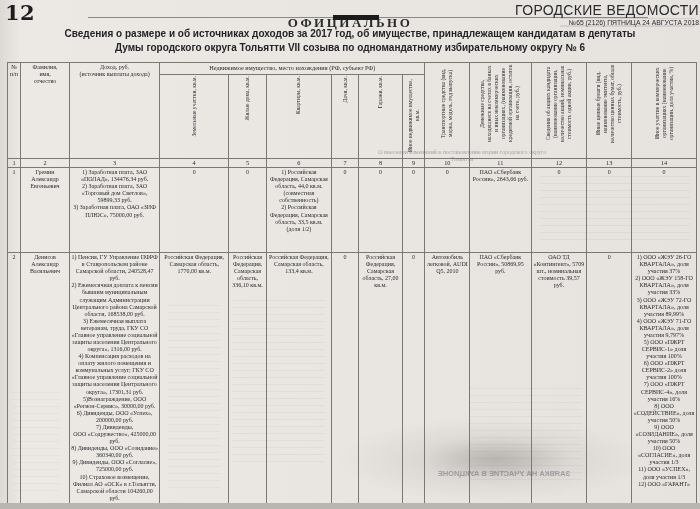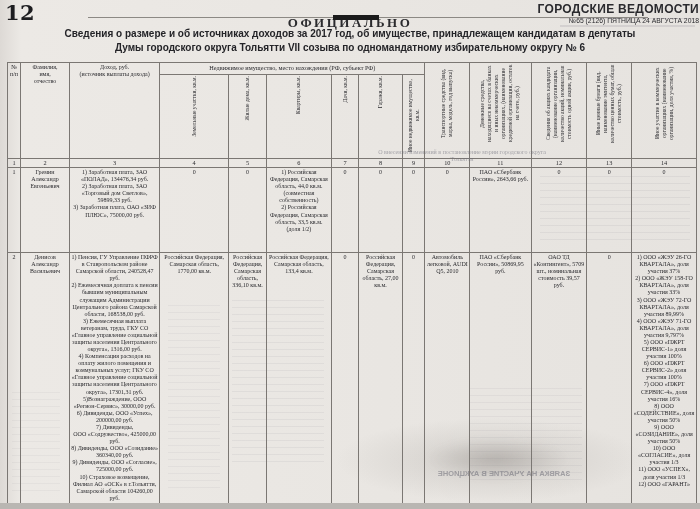--- a/index.html
+++ b/index.html
@@ -12,21 +12,21 @@
   }
   
   .pageno{position:absolute;left:5px;top:0px;font-family:"DejaVu Serif",serif;
     font-weight:bold;font-size:21px;letter-spacing:0.5px;color:#1d1d20;}
   .section-title{position:absolute;left:0;right:0;top:15px;text-align:center;
     font-size:13px;font-weight:bold;letter-spacing:2.5px;color:#2b2b2e;}
   .head-rule{position:absolute;left:88px;width:560px;top:17px;height:1px;background:#8c8984;}
   .head-bar{position:absolute;left:333px;top:15px;width:46px;height:5px;background:#1b1b1b;}
   .brand{position:absolute;right:0;top:2px;text-align:right;padding-right:1px;
     font-family:"Liberation Sans",sans-serif;color:#2a2a2e;}
-  .brand .nm{font-weight:bold;font-size:12px;letter-spacing:0.3px;}
+  .brand .nm{font-weight:normal;font-size:14px;letter-spacing:0.3px;}
   .brand .iss{font-size:6.8px;margin-top:1px;}
   
   .doc-title{position:absolute;left:30px;right:30px;top:27px;text-align:center;
     font-family:"Liberation Sans",sans-serif;font-weight:bold;font-size:10px;
     line-height:1.35;color:#242428;white-space:pre-line;}
   
   table.cand{position:absolute;left:7px;top:62px;width:690px;border-collapse:collapse;
     table-layout:fixed;text-align:center;font-size:6px;line-height:1.18;color:#2b2b2f;}
   table.cand th,table.cand td{border:1px solid #7b7773;vertical-align:top;padding:1px;
     font-weight:normal;white-space:pre-line;word-wrap:break-word;overflow:hidden;}

